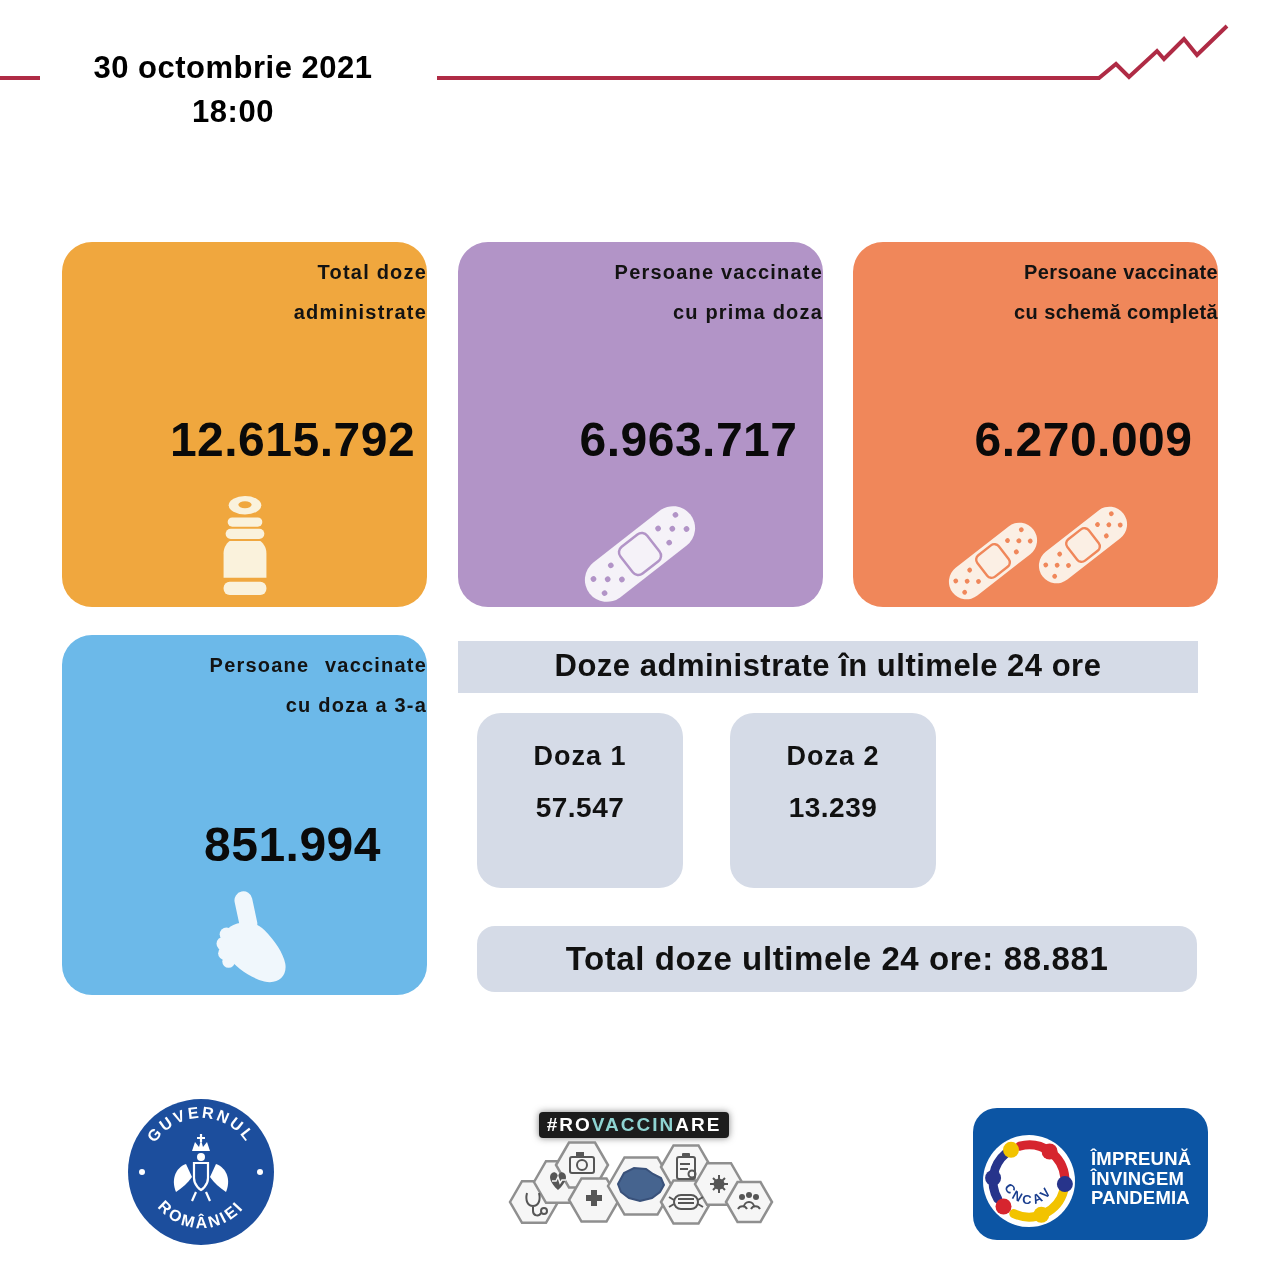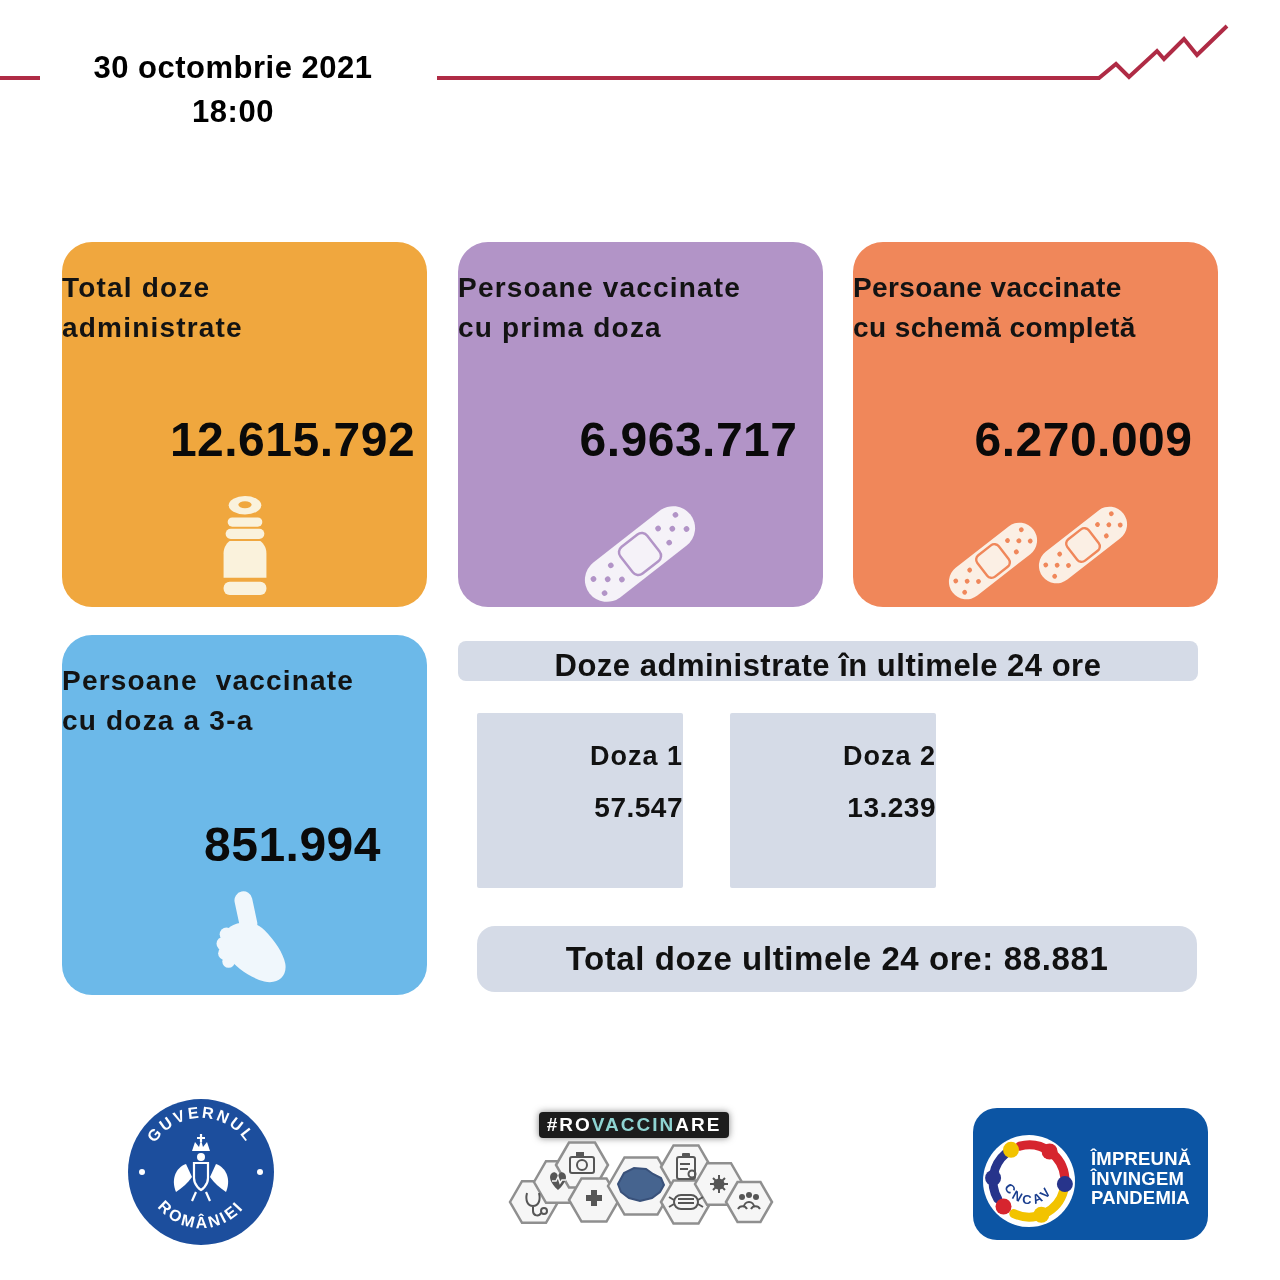--- a/index.html
+++ b/index.html
@@ -15,38 +15,38 @@
   .topline{position:absolute;left:0;top:0;width:1280px;height:140px;}
 
   .date-block{position:absolute;left:58px;top:46px;width:350px;text-align:center;}
   .date-line{font-size:31px;font-weight:700;line-height:44px;letter-spacing:.5px;color:#000;}
 
   .card{position:absolute;border-radius:30px;}
   #card1{left:62px;top:242px;width:365px;height:365px;background:var(--orange);}
   #card2{left:458px;top:242px;width:365px;height:365px;background:var(--purple);}
   #card3{left:853px;top:242px;width:365px;height:365px;background:var(--salmon);}
   #card4{left:62px;top:635px;width:365px;height:360px;background:var(--blue);}
-  .card-title{padding-top:26px;text-align:left;font-size:28px;font-weight:700;
+  .card-title{padding-top:10px;text-align:right;font-size:20px;font-weight:700;
               letter-spacing:1.2px;line-height:40px;color:#131313;}
   #card3 .card-title{letter-spacing:.4px;}
   #card4 .tl1{word-spacing:9px;}
   .card-value{position:absolute;left:0;top:170px;width:100%;text-align:center;
               font-size:48px;font-weight:700;letter-spacing:.5px;color:#0a0a0a;padding-left:48px;}
   #card4 .card-value{top:182px;}
   .card-icon{position:absolute;}
   #card1 .card-icon{left:150px;top:252px;}
   #card2 .card-icon{left:95px;top:256px;}
   #card3 .card-icon{left:86px;top:250px;}
   #card4 .card-icon{left:133px;top:252px;}
 
-  .bar-header{position:absolute;left:458px;top:641px;width:740px;height:40px;
-              background:var(--gray);border-radius:8px;text-align:center;
+  .bar-header{position:absolute;left:458px;top:641px;width:740px;height:52px;
+              background:var(--gray);border-radius:0;text-align:center;
               font-size:31px;font-weight:700;line-height:49px;letter-spacing:.5px;}
   .doza{position:absolute;top:713px;width:206px;height:175px;background:var(--gray);
-        border-radius:2px;text-align:right;}
+        border-radius:24px;text-align:center;}
   #doza1{left:477px;} #doza2{left:730px;} #doza3{left:986px;}
   .doza-label{margin-top:28px;font-size:27px;font-weight:700;letter-spacing:1px;}
   .doza-value{margin-top:20px;font-size:28px;font-weight:700;letter-spacing:.5px;}
 
   .bar-total{position:absolute;left:477px;top:926px;width:720px;height:66px;
              background:var(--gray);border-radius:18px;text-align:center;
              font-size:33px;font-weight:700;line-height:66px;letter-spacing:.6px;}
   .bar-total .v{margin-left:10px;}
 
   .gov-logo{position:absolute;left:126px;top:1097px;}

